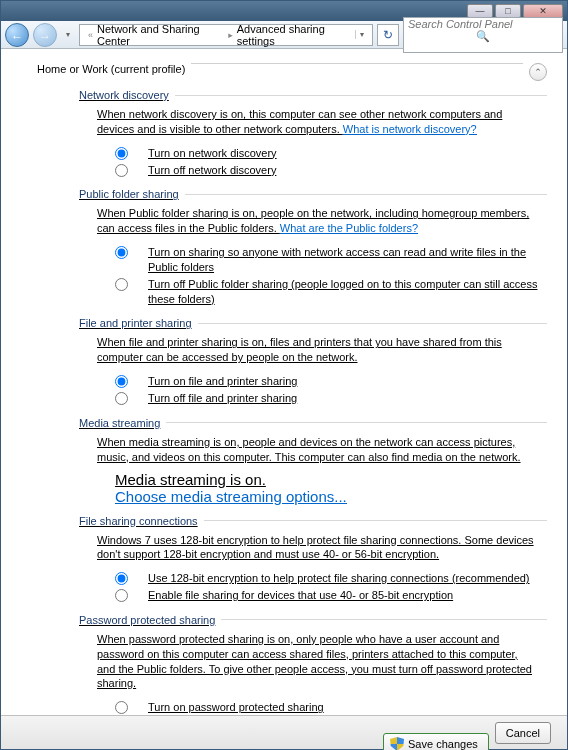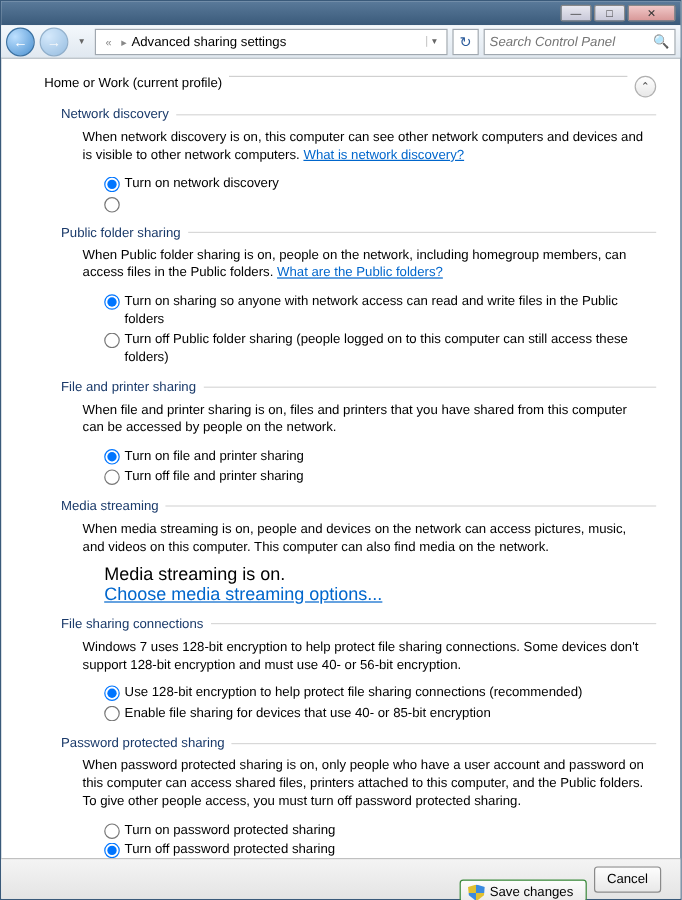--- a/index.html
+++ b/index.html
@@ -75,25 +75,25 @@
 .breadcrumb .chev { color: #888; padding: 0 4px; font-size: 9px; }
 .breadcrumb .dd { margin-left: auto; border-left: 1px solid #ccc; padding: 0 4px; color: #666; font-size: 8px; }
 .refresh {
   width: 22px; height: 22px;
   border: 1px solid #a0a8b0;
   background: #fff;
   display: flex; align-items: center; justify-content: center;
   color: #2a5a9a; font-size: 12px;
 }
 .searchbox {
-  width: 160px; height: 22px;
+  width: 160px; height: 36px;
   background: #fff;
   border: 1px solid #a0a8b0;
   padding: 0 4px;
-  display: flex; align-items: center;
+  display: flex; align-items: center; flex-direction: column;
 }
 .searchbox input {
   border: none; outline: none;
   font-size: 11px; font-style: italic; color: #888;
   width: 100%;
   font-family: inherit;
 }
 .searchbox .sicon { color: #2a5a9a; font-size: 11px; }
 .content {
   flex: 1;
@@ -117,41 +117,42 @@
 }
 .section-header .collapse {
   width: 18px; height: 18px;
   border: 1px solid #b0b0b0;
   border-radius: 50%;
   background: linear-gradient(#fff, #e8e8e8);
   display: flex; align-items: center; justify-content: center;
   font-size: 9px; color: #555;
 }
 .subsection {
-  margin: 8px 0 10px 0;
+  margin: 8px 0 10px 28px;
+  text-decoration: underline;
 }
 .sub-header {
   display: flex; align-items: center; gap: 6px;
   color: #1a3a6a;
   font-size: 11px;
   margin-bottom: 6px;
 }
 .sub-header .line { flex: 1; height: 1px; background: #d8d8d8; }
 .desc {
   padding: 0 8px 6px 18px;
   color: #000;
   font-size: 11px;
   line-height: 1.35;
 }
 .desc a, .link { color: #0066cc; text-decoration: underline; cursor: pointer; text-align: center; }
 .radios {
   padding: 2px 0 0 36px;
 }
 .radio-row {
-  display: flex; align-items: flex-start; gap: 4px;
+  display: flex; align-items: flex-start; gap: 20px;
   padding: 1px 0;
   font-size: 11px;
   color: #000;
   line-height: 1.35;
 }
 .radio-row input[type=radio] { margin-top: 1px; flex-shrink: 0; }
 .status-block { padding: 0 0 0 36px; font-size: 15px; }
 .footer {
   height: 34px;
   background: linear-gradient(#f4f4f4, #e4e4e4);
@@ -193,20 +194,21 @@
     <div class="winbtn">□</div>
     <div class="winbtn close">✕</div>
   </div>
 
   <div class="navbar">
     <div class="navbtn">←</div>
     <div class="navbtn fwd">→</div>
     <div class="navdrop">▾</div>
     <div class="breadcrumb">
       <span class="chev">«</span>
+      <span>Network and Sharing Center</span>
       <span class="chev">▸</span>
       <span>Advanced sharing settings</span>
       <span class="dd">▾</span>
     </div>
     <div class="refresh">↻</div>
     <div class="searchbox">
       <input placeholder="Search Control Panel" style="">
       <span class="sicon">🔍</span>
     </div>
   </div>
@@ -227,20 +229,21 @@
       <div class="desc">
         <span>When network discovery is on, this computer can see other network computers and devices and is visible to other network computers. </span><a class="link">What is network discovery?</a>
       </div>
       <div class="radios">
         <label class="radio-row">
             <input type="radio" name="nd" checked="" style="">
             <span>Turn on network discovery</span>
           </label>
         <label class="radio-row">
             <input type="radio" name="nd" style="">
+            <span>Turn off network discovery</span>
           </label>
       </div>
     </div>
 
     <div class="subsection">
       <div class="sub-header">
           <span>Public folder sharing</span>
           <span class="line"></span>
         </div>
       <div class="desc">

